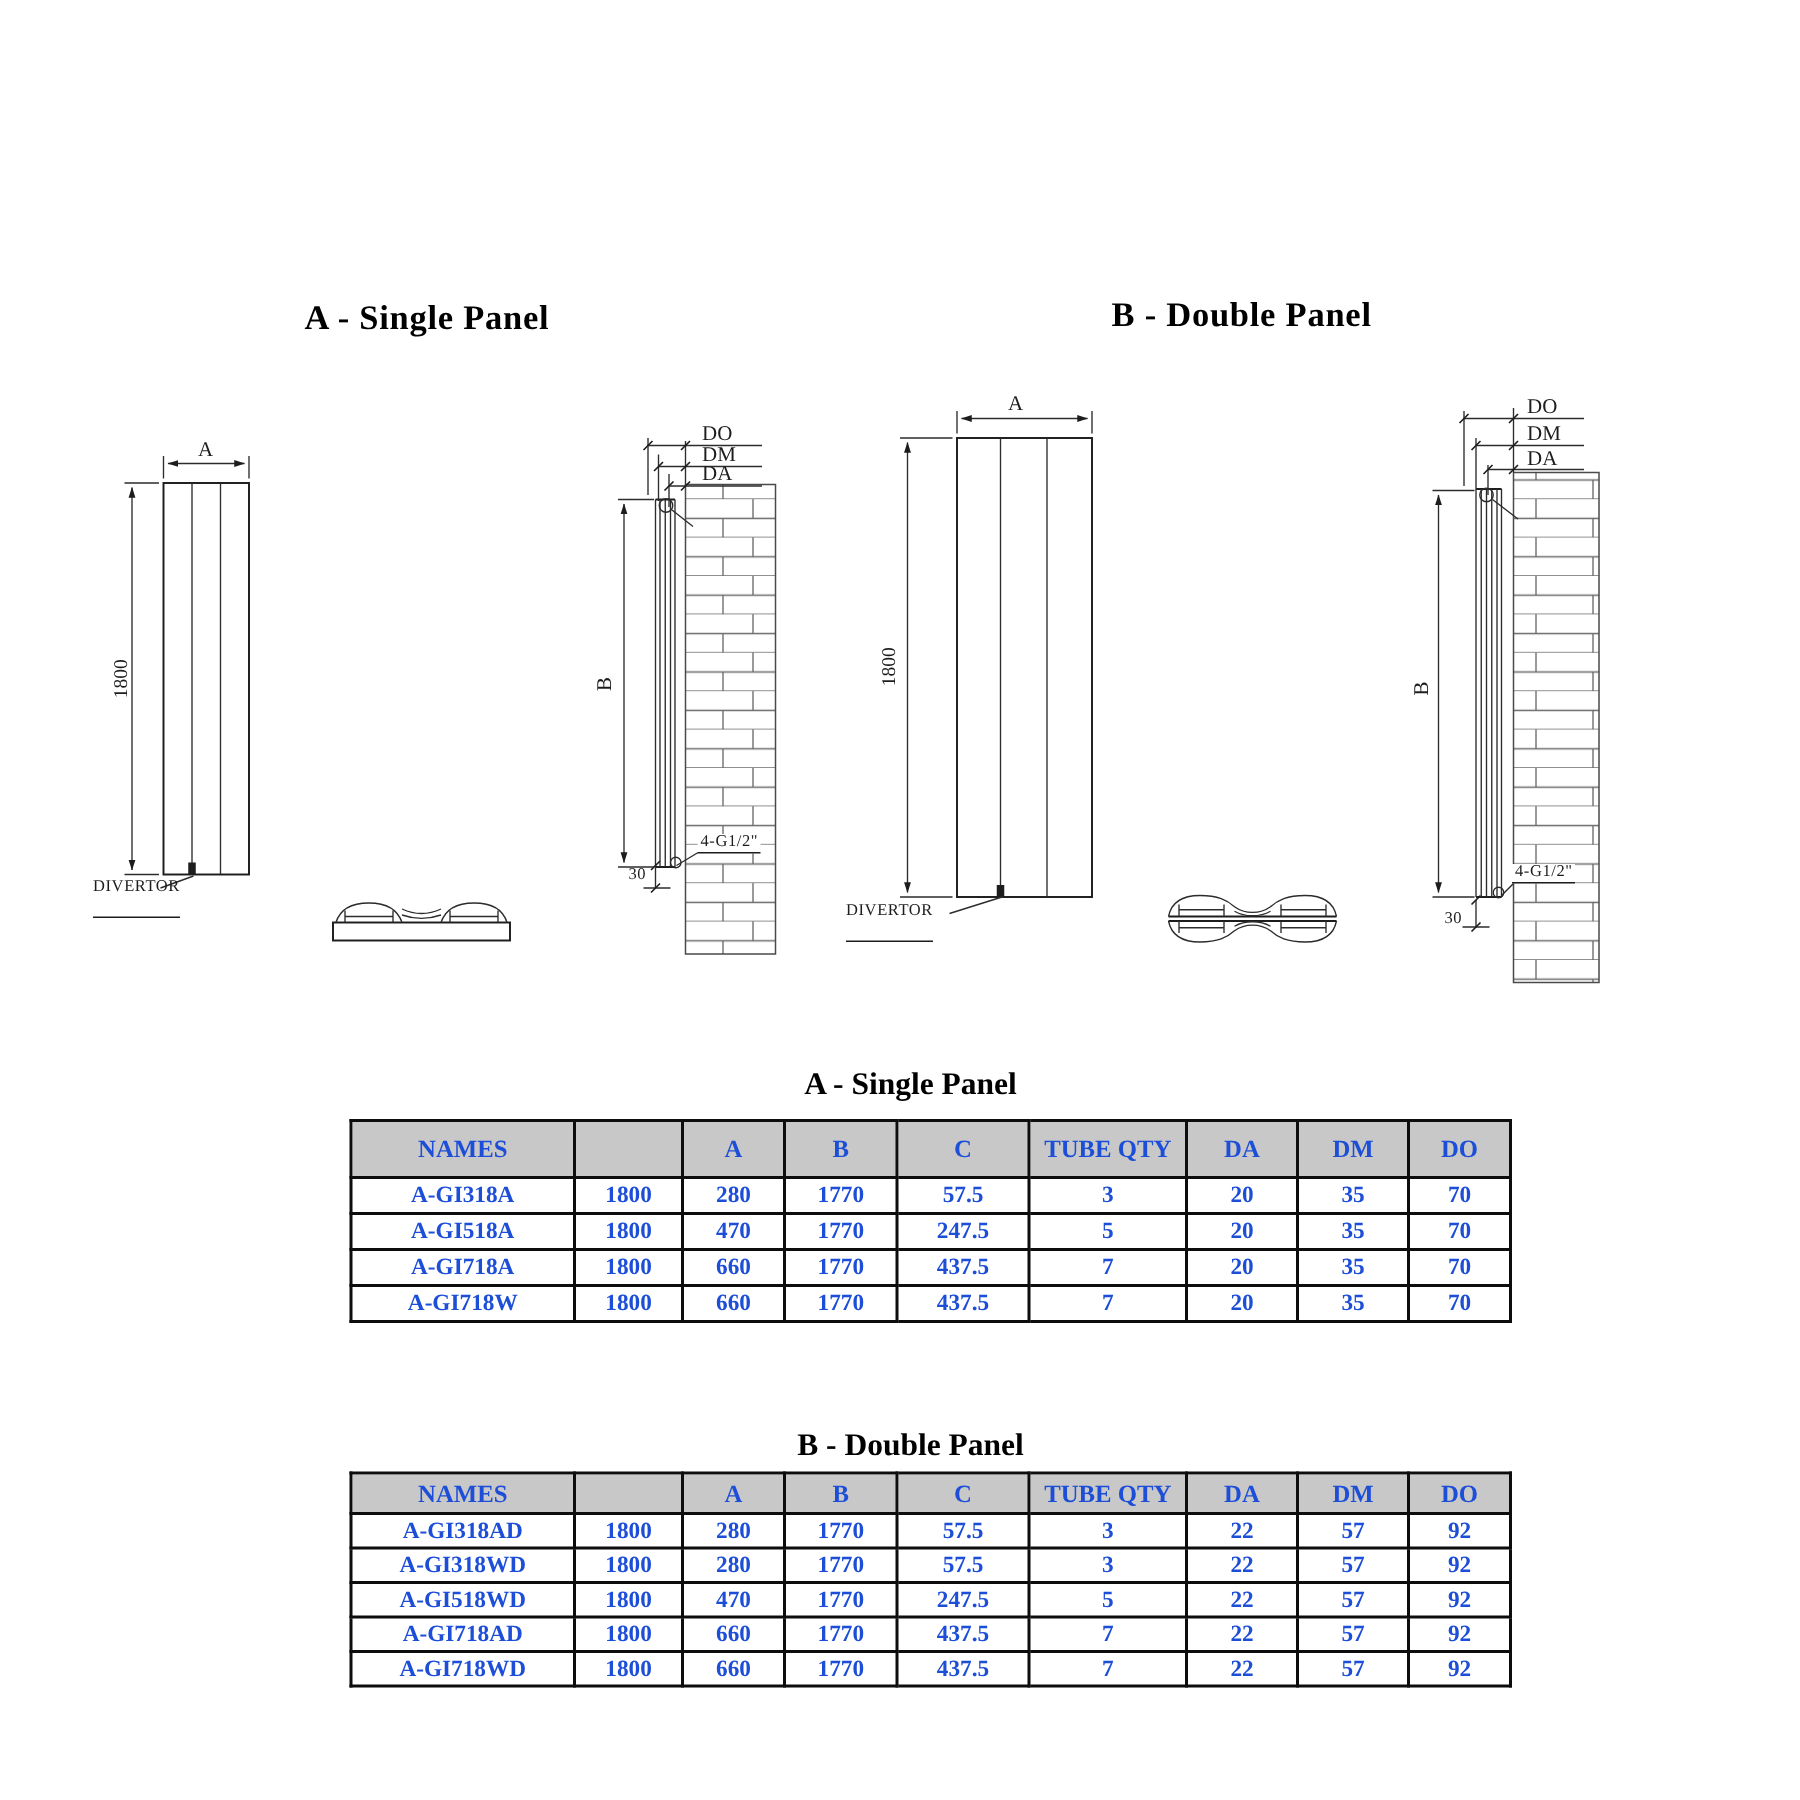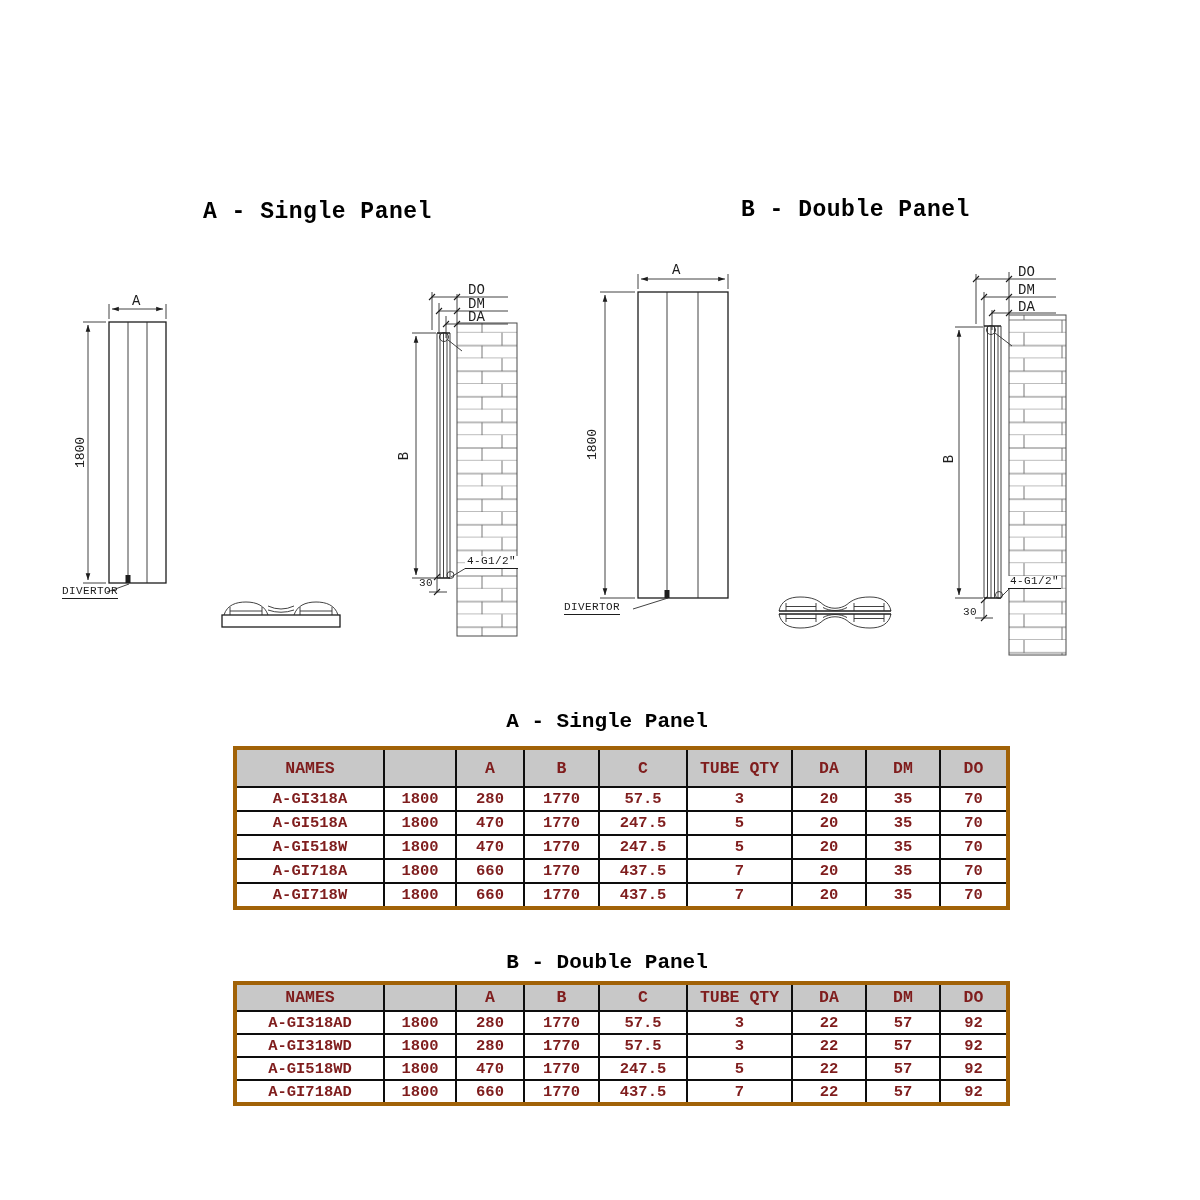--- a/index.html
+++ b/index.html
@@ -1,30 +1,30 @@
 <!DOCTYPE html>
 <html><head>
 <meta charset="utf-8">
 <style>
   html,body{margin:0;padding:0;background:#fff;}
   .canvas{position:relative;width:1200px;height:1200px;background:#ffffff;overflow:hidden;
-          font-family:Liberation Mono, monospace;color:#111;}
+          font-family:Liberation Serif, serif;color:#111;}
   .sec-title{position:absolute;font-weight:bold;font-size:23px;letter-spacing:.5px;color:#000;white-space:nowrap;}
   .lbl{position:absolute;font-size:13px;color:#1d1d1d;white-space:nowrap;line-height:1;}
   .lbl.dim{font-size:14px;}
   .lbl.small{font-size:11px;letter-spacing:.4px;}
   .lbl.rot{width:44px;text-align:center;transform:rotate(-90deg);transform-origin:center;}
   .lbl.rot1{width:16px;text-align:center;transform:rotate(-90deg);transform-origin:center;}
-  .lbl.underl{border-bottom:1.4px solid #1d1d1d;padding-bottom:1px;}
+  .lbl.underl{border-bottom:1.4px solid #1d1d1d;padding-bottom:14px;}
   .lbl.boxed{background:#fff;padding:0 2px 1px 2px;}
   svg.linework{position:absolute;left:0;top:0;}
   .tblwrap{position:absolute;left:233px;width:773px;}
   .tbl-title{position:absolute;width:748px;text-align:center;font-weight:bold;font-size:21px;color:#000;}
-  table.spec{border-collapse:collapse;table-layout:fixed;width:773px;border:4px solid #a16207;
-             font-weight:bold;font-size:15.5px;color:#7f1d1d;}
+  table.spec{border-collapse:collapse;table-layout:fixed;width:773px;border:1px solid #a16207;
+             font-weight:bold;font-size:15.5px;color:#1d4ed8;}
   table.spec th,table.spec td{border:2px solid #0d0d0d;text-align:center;vertical-align:middle;padding:0;overflow:hidden;}
   table.spec thead th{background:#c8c8c8;font-size:16.5px;}
   table.tallhead thead th{height:36px;}
   table.shorthead thead th{height:25px;}
   table.tallhead tbody td{height:22px;}
   table.shorthead tbody td{height:21px;}
 </style>
 </head>
 <body>
 
@@ -211,31 +211,20 @@
             <td>1800</td>
             <td>470</td>
             <td>1770</td>
             <td>247.5</td>
             <td>5</td>
             <td>20</td>
             <td>35</td>
             <td>70</td>
           </tr>
           <tr>
-            <td>A-GI518W</td>
-            <td>1800</td>
-            <td>470</td>
-            <td>1770</td>
-            <td>247.5</td>
-            <td>5</td>
-            <td>20</td>
-            <td>35</td>
-            <td>70</td>
-          </tr>
-          <tr>
             <td>A-GI718A</td>
             <td>1800</td>
             <td>660</td>
             <td>1770</td>
             <td>437.5</td>
             <td>7</td>
             <td>20</td>
             <td>35</td>
             <td>70</td>
           </tr>
@@ -319,17 +308,28 @@
             <td>A-GI718AD</td>
             <td>1800</td>
             <td>660</td>
             <td>1770</td>
             <td>437.5</td>
             <td>7</td>
             <td>22</td>
             <td>57</td>
             <td>92</td>
           </tr>
+          <tr>
+            <td>A-GI718WD</td>
+            <td>1800</td>
+            <td>660</td>
+            <td>1770</td>
+            <td>437.5</td>
+            <td>7</td>
+            <td>22</td>
+            <td>57</td>
+            <td>92</td>
+          </tr>
         </tbody>
     </table>
   </div>
 
 </div>
 
 </body></html>

